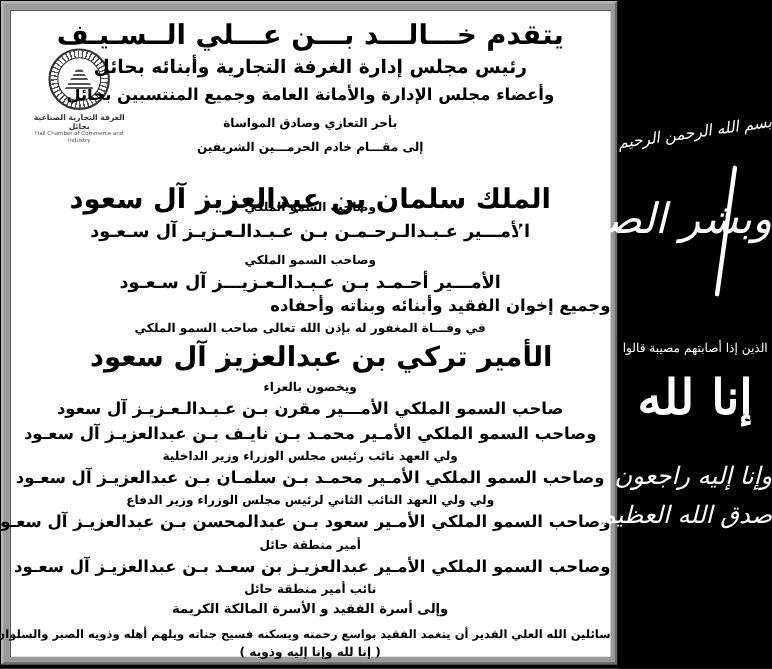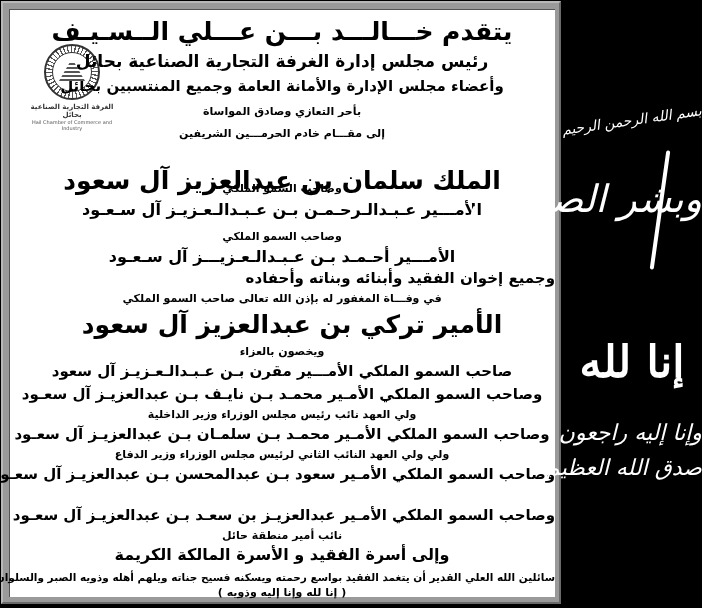--- a/index.html
+++ b/index.html
@@ -74,50 +74,52 @@
     <div class="logo">
       <div class="logo-circle">
         <div class="logo-mark"></div>
       </div>
       <div class="logo-ar">الغرفة التجارية الصناعية بحائل</div>
       <div class="logo-en">Hail Chamber of Commerce and Industry</div>
     </div>
 
     <div class="content">
       <div class="ln t-huge" style="top:10px;">يتقدم خـــالـــد بـــن عـــلي الــسـيـف</div>
-      <div class="ln t-med" style="top:44px;">رئيس مجلس إدارة الغرفة التجارية الصناعية بحائل</div>
+      <div class="ln t-med" style="top:44px;">رئيس مجلس إدارة الغرفة التجارية وأبنائه بحائل</div>
       <div class="ln t-row" style="top:70px;">وأعضاء مجلس الإدارة والأمانة العامة وجميع المنتسبين بحائل</div>
       <div class="ln t-small" style="top:97px;">بأحر التعازي وصادق المواساة</div>
       <div class="ln t-small" style="top:119px;">إلى مقـــام خادم الحرمـــين الشريفين</div>
       <div class="ln t-huge" style="top:139px;margin-top:20px;">الملك سلمان بن عبدالعزيز آل سعود</div>
       <div class="ln t-small" style="top:174px;">وصاحب السمو الملكي</div>
       <div class="ln t-row" style="top:193px; font-size:16px;">الأمـــير عـبـدالـرحـمـن بـن عـبـدالـعـزيـز آل سـعـود</div>
       <div class="ln t-small" style="top:222px;">وصاحب السمو الملكي</div>
       <div class="ln t-row" style="top:240px; font-size:16px;">الأمـــير أحـمـد بـن عـبـدالـعـزيـــز آل سـعـود</div>
       <div class="ln t-row" style="top:262px;text-align:right;">وجميع إخوان الفقيد وأبنائه وبناته وأحفاده</div>
       <div class="ln t-small" style="top:284px;">في وفـــاة المغفور له بإذن الله تعالى صاحب السمو الملكي</div>
       <div class="ln t-huge" style="top:303px;margin-left:20px;">الأمير تركي بن عبدالعزيز آل سعود</div>
       <div class="ln t-small" style="top:337px;">ويخصون بالعزاء</div>
 
       <div class="ln t-row" style="top:355px;">صاحب السمو الملكي الأمـــير مقرن بـن عـبـدالـعـزيـز آل سعود</div>
       <div class="ln t-row" style="top:378px;">وصاحب السمو الملكي الأمـير محمـد بـن نايـف بـن عبدالعزيـز آل سعـود</div>
       <div class="ln t-tiny" style="top:400px;">ولي العهد نائب رئيس مجلس الوزراء وزير الداخلية</div>
       <div class="ln t-row" style="top:418px;">وصاحب السمو الملكي الأمـير محمـد بـن سلمـان بـن عبدالعزيـز آل سعـود</div>
       <div class="ln t-tiny" style="top:440px;">ولي ولي العهد النائب الثاني لرئيس مجلس الوزراء وزير الدفاع</div>
       <div class="ln t-row" style="top:458px;">وصاحب السمو الملكي الأمـير سعود بـن عبدالمحسن بـن عبدالعزيـز آل سعـود</div>
+      <div class="ln t-tiny" style="top:481px;">أمير منطقة حائل</div>
       <div class="ln t-row" style="top:499px;padding-left:37px;">وصاحب السمو الملكي الأمـير عبدالعزيـز بن سعـد بـن عبدالعزيـز آل سعـود</div>
       <div class="ln t-tiny" style="top:521px;">نائب أمير منطقة حائل</div>
 
-      <div class="ln t-row" style="top:538px; font-size:16px;">وإلى أسرة الفقيد و الأسرة المالكة الكريمة</div>
+      <div class="ln t-row" style="top:538px; font-size:12px;">وإلى أسرة الفقيد و الأسرة المالكة الكريمة</div>
       <div class="ln t-small" style="top:563px; font-size:10.5px;">سائلين الله العلي القدير أن يتغمد الفقيد بواسع رحمته ويسكنه فسيح جناته ويلهم أهله وذويه الصبر والسلوان</div>
       <div class="ln t-small" style="top:578px;">( إنا لله وإنا إليه وذويه )</div>
     </div>
   </div>
 </div>
 
 <div class="side">
   <div class="cal cal-bismillah">بسم الله الرحمن الرحيم</div>
   <div class="cal-wabashir-stroke"></div>
   <div class="cal cal-wabashir">وبشر الصابرين</div>
+  <div class="cal cal-alladhina">الذين إذا أصابتهم مصيبة قالوا</div>
   <div class="cal cal-inna">إنا لله</div>
   <div class="cal cal-wainna">وإنا إليه راجعون</div>
   <div class="cal cal-sadaq">صدق الله العظيم</div>
 </div>
 
 </body></html>

